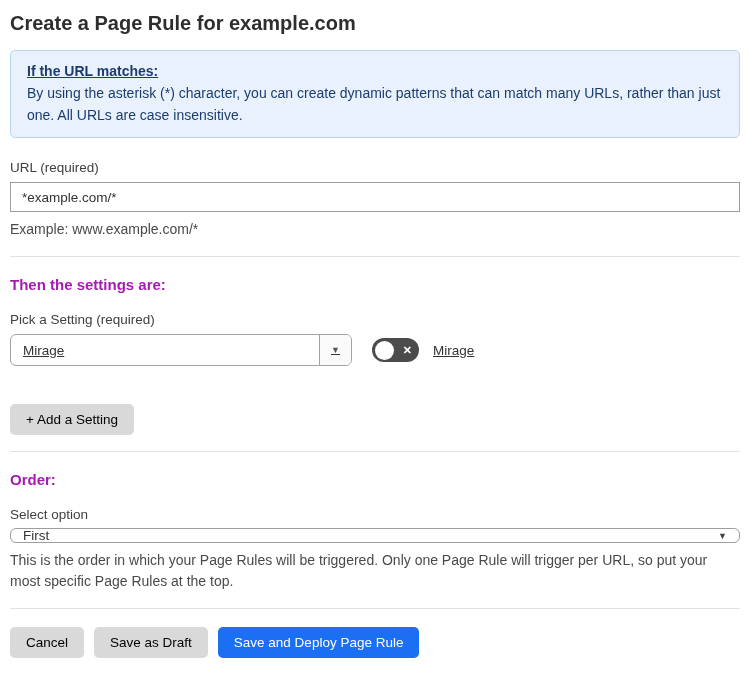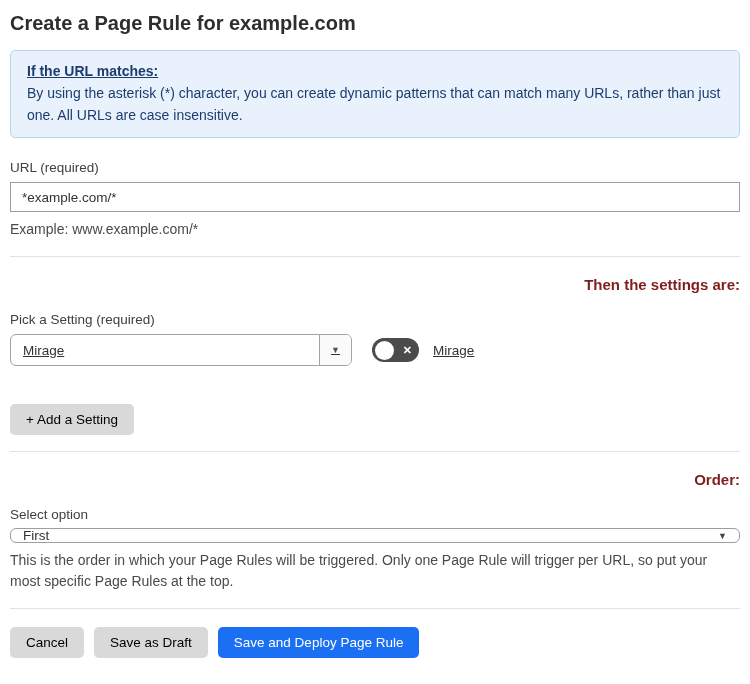--- a/index.html
+++ b/index.html
@@ -41,21 +41,21 @@
     border: 1px solid #9e9e9e; border-radius: 0;
     padding: 0 11px; margin-top: 7px;
     font-size: 13.5px; color: #333;
     font-family: "Liberation Sans", sans-serif;
     background: #fff; outline: none;
   }
   .helper-text { font-size: 14px; color: #4a4a4a; margin-top: 7px; line-height: 21px; }
 
   .divider { border: none; border-top: 1px solid #e2e2e2; margin: 16px 0 18px 0; }
 
-  .section-heading { font-size: 15px; font-weight: bold; color: #7f1d1d; line-height: 19px; text-align: right; }
+  .section-heading { font-size: 15px; font-weight: bold; color: #a21caf; line-height: 19px; }
   .field-label.inner { margin-top: 18px; }
 
   .setting-row { display: flex; align-items: center; margin-top: 7px; text-decoration: underline; }
 
   .split-select {
     display: inline-flex; align-items: stretch;
     width: 342px; height: 32px;
     border: 1px solid #a3a3a3; border-radius: 6px;
     background: #fff; overflow: hidden; cursor: pointer;
   }

